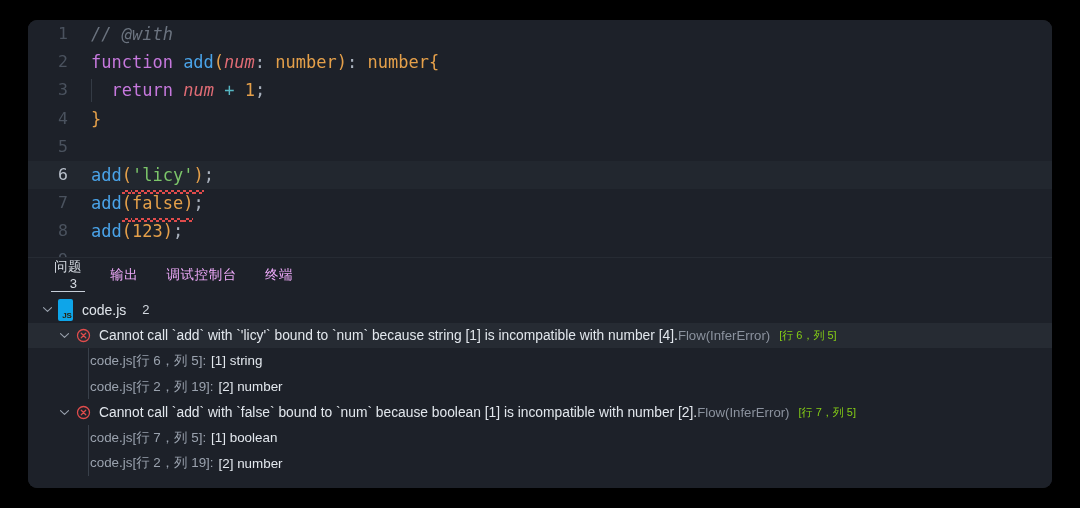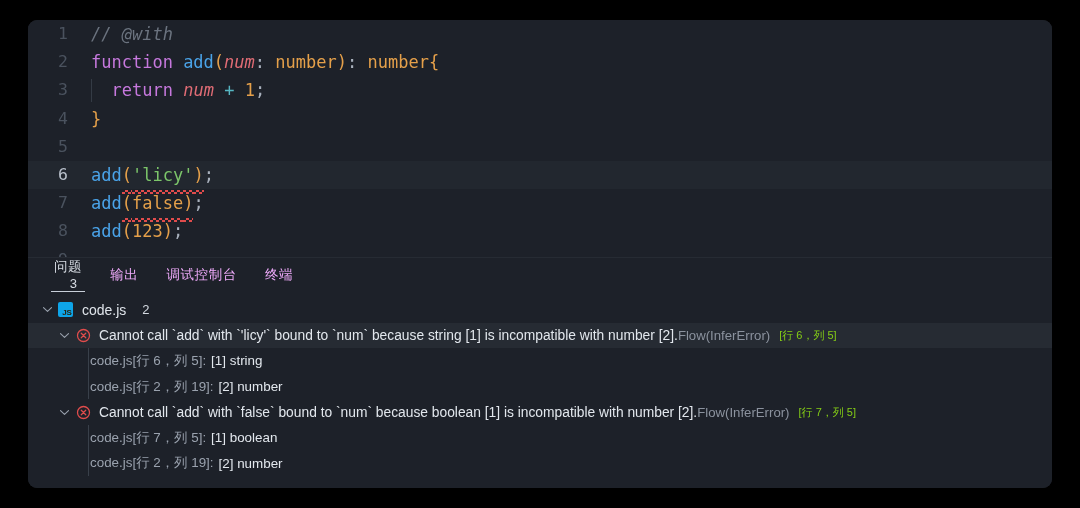--- a/index.html
+++ b/index.html
@@ -164,21 +164,21 @@
     width: 22px;
     flex: none;
     display: flex;
     align-items: center;
     justify-content: center;
     color: #9aa2ae;
   }
   .chev svg { display: block; }
   .js-badge {
     width: 15px;
-    height: 15px;
+    height: 22px;
     flex: none;
     background: #0ea5e9;
     border-radius: 2px;
     color: #2a2410;
     font-size: 8px;
     font-weight: bold;
     font-family: "Liberation Sans", sans-serif;
     display: flex;
     align-items: flex-end;
     justify-content: flex-end;
@@ -274,21 +274,21 @@
         <div class="row error-row selected">
           <span class="err-chev">
             <svg width="11" height="11" viewBox="0 0 11 11">
               <path d="M1.5 3.6 L5.5 7.4 L9.5 3.6" fill="none" stroke="currentColor" stroke-width="1.1" stroke-linecap="round" stroke-linejoin="round"></path>
             </svg>
           </span>
           <span class="err-icon"><svg width="15" height="15" viewBox="0 0 16 16">
               <circle cx="8" cy="8" r="6.4" fill="none" stroke="#e04c4c" stroke-width="1.35"></circle>
               <path d="M5.6 5.6 L10.4 10.4 M10.4 5.6 L5.6 10.4" stroke="#e04c4c" stroke-width="1.35" stroke-linecap="round"></path>
             </svg></span>
-          <span class="err-msg">Cannot call `add` with `'licy'` bound to `num` because string [1] is incompatible with number [2].</span>
+          <span class="err-msg">Cannot call `add` with `'licy'` bound to `num` because string [1] is incompatible with number [4].</span>
           <span class="err-source">Flow(InferError)</span>
           <span class="err-pos">[行 6，列 5]</span>
         </div>
         <div class="row detail-row">
           <span class="bar"></span>
           <span class="detail-loc">code.js[行 6，列 5]:</span>
           <span class="detail-val">[1] string</span>
         </div>
         <div class="row detail-row">
           <span class="bar"></span>

